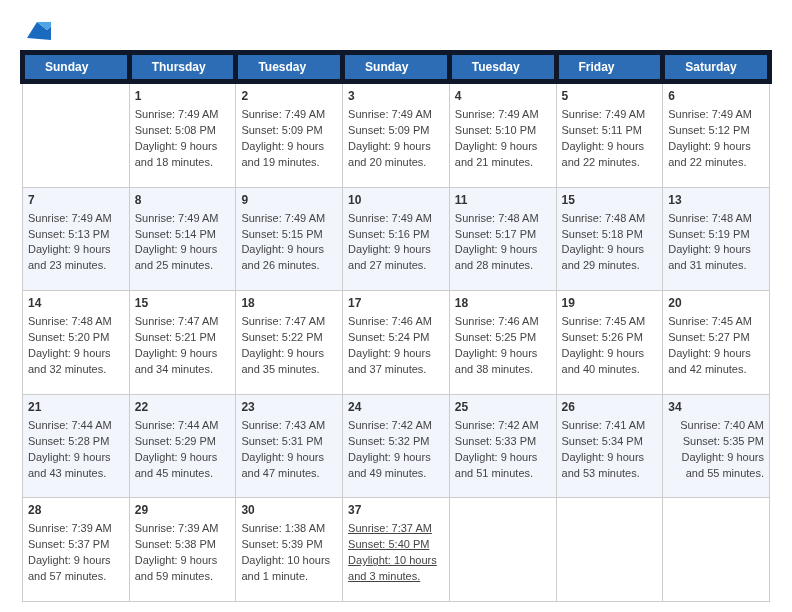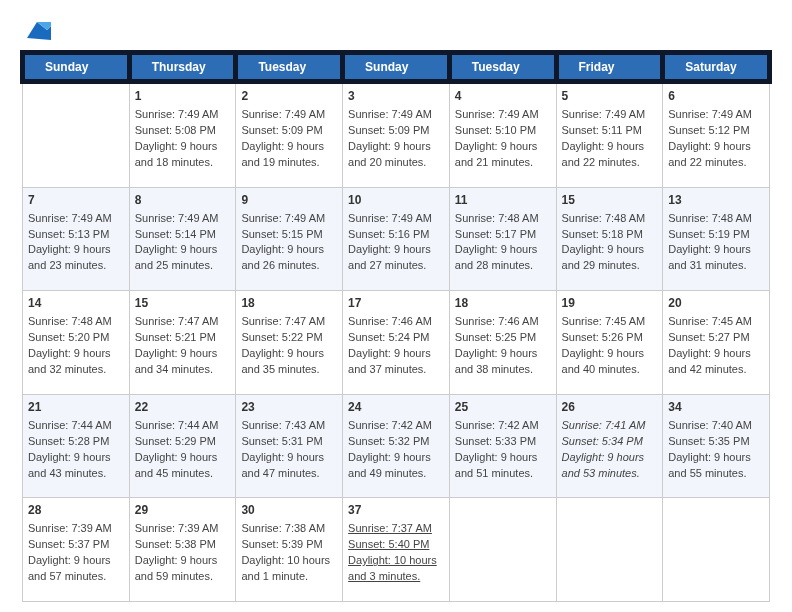--- a/index.html
+++ b/index.html
@@ -324,28 +324,28 @@
           </td>
           <td>
             <span class="day-number">25</span>
             <div class="day-info" style="white-space: pre-line;">Sunrise: 7:42 AM
 Sunset: 5:33 PM
 Daylight: 9 hours
 and 51 minutes.</div>
           </td>
           <td>
             <span class="day-number">26</span>
-            <div class="day-info" style="white-space: pre-line; font-style: italic;">Sunrise: 7:41 AM
+            <div class="day-info" style="white-space: pre-line;">Sunrise: 7:41 AM
 Sunset: 5:34 PM
 Daylight: 9 hours
 and 53 minutes.</div>
           </td>
           <td>
             <span class="day-number">34</span>
-            <div class="day-info" style="white-space: pre-line;">Sunrise: 7:40 AM
+            <div class="day-info" style="white-space: pre-line; text-align: right;">Sunrise: 7:40 AM
 Sunset: 5:35 PM
 Daylight: 9 hours
 and 55 minutes.</div>
           </td>
         </tr>
         <tr>
           <td>
             <span class="day-number">28</span>
             <div class="day-info" style="white-space: pre-line;">Sunrise: 7:39 AM
 Sunset: 5:37 PM
@@ -354,21 +354,21 @@
           </td>
           <td>
             <span class="day-number">29</span>
             <div class="day-info" style="white-space: pre-line;">Sunrise: 7:39 AM
 Sunset: 5:38 PM
 Daylight: 9 hours
 and 59 minutes.</div>
           </td>
           <td>
             <span class="day-number">30</span>
-            <div class="day-info" style="white-space: pre-line;">Sunrise: 7:38 AM
+            <div class="day-info" style="white-space: pre-line;">Sunrise: 1:38 AM
 Sunset: 5:39 PM
 Daylight: 10 hours
 and 1 minute.</div>
           </td>
           <td>
             <span class="day-number">37</span>
             <div class="day-info" style="white-space: pre-line; text-decoration: underline;">Sunrise: 7:37 AM
 Sunset: 5:40 PM
 Daylight: 10 hours
 and 3 minutes.</div>

